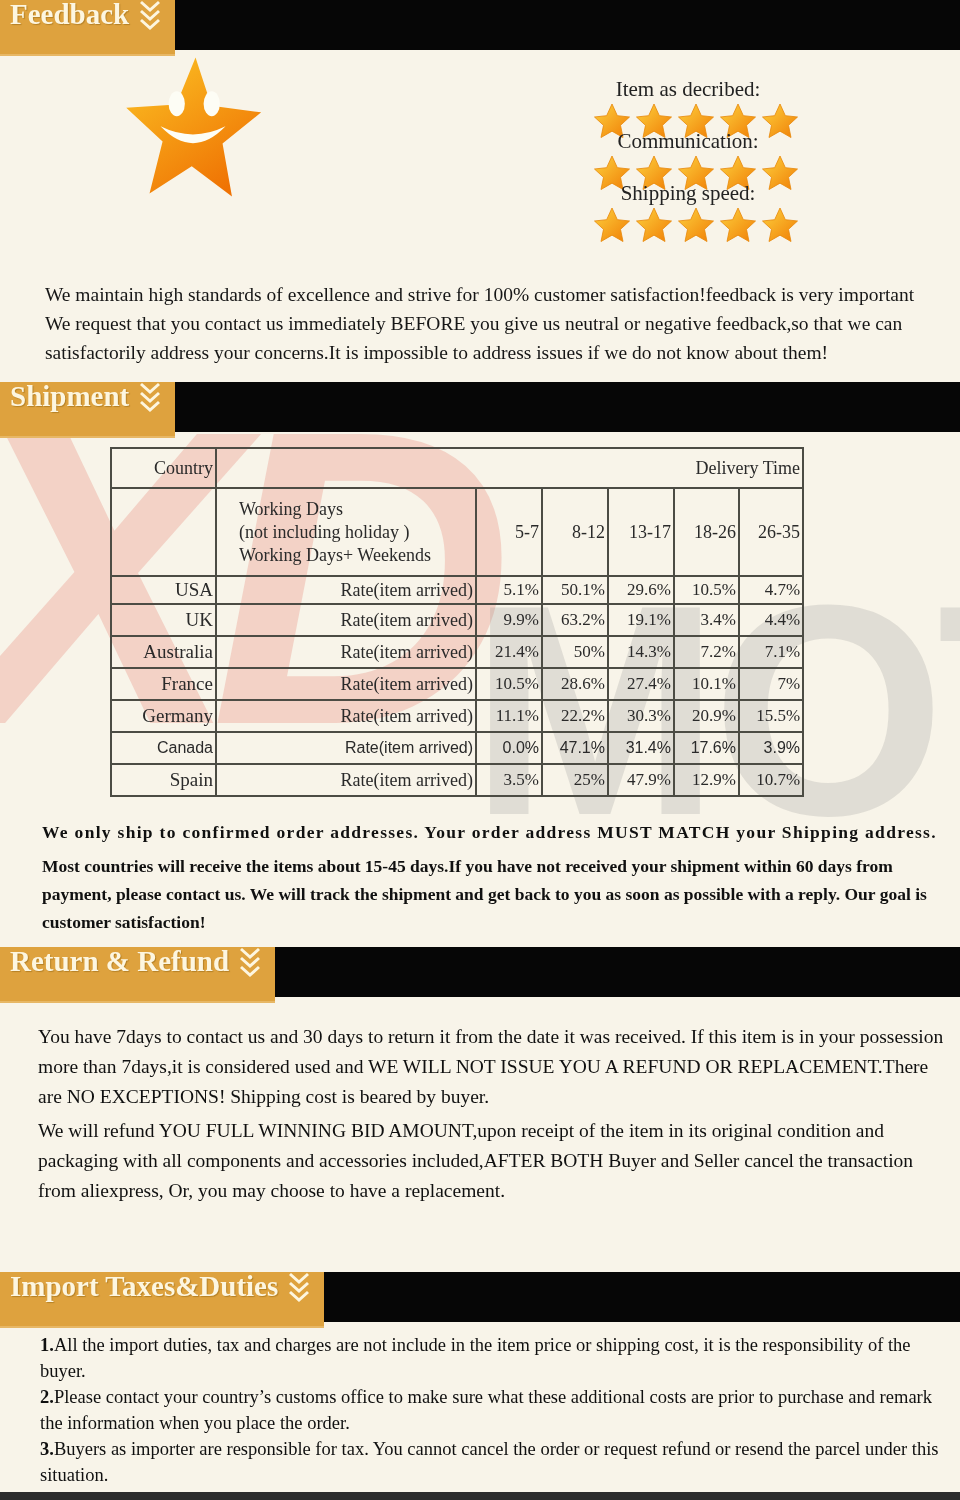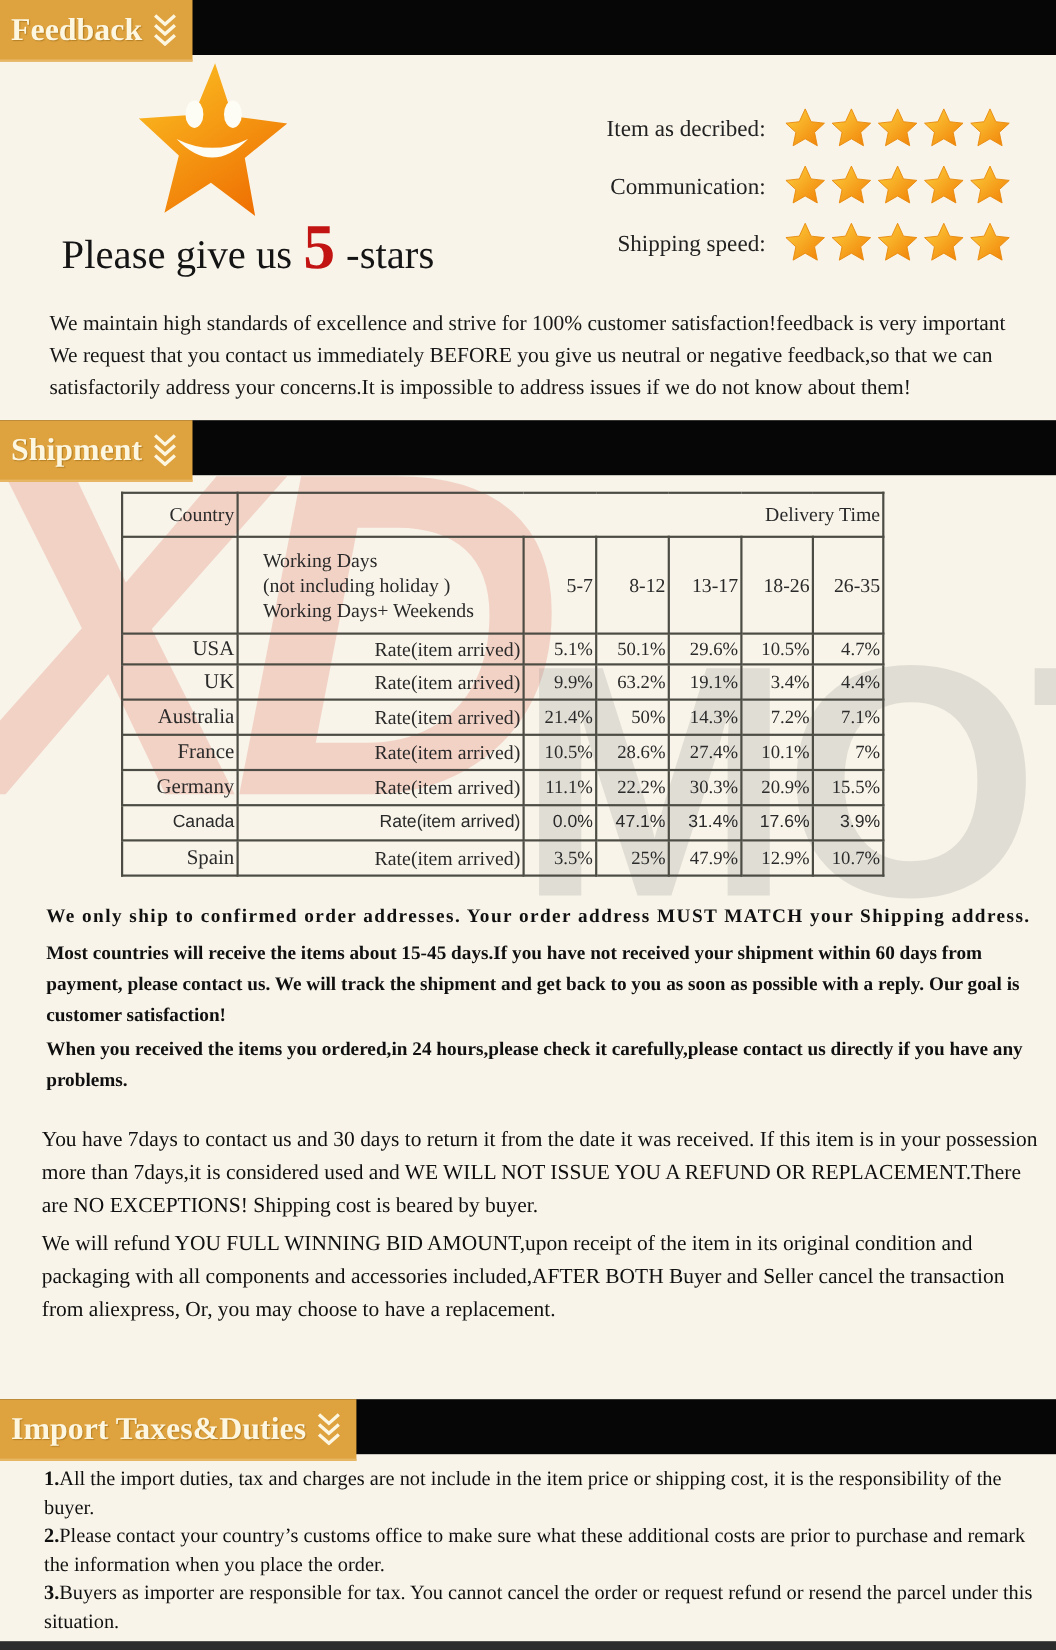--- a/index.html
+++ b/index.html
@@ -19,35 +19,35 @@
   .wm-right{
     position:absolute;left:470px;top:560px;
     font-family:"Liberation Sans",sans-serif;font-weight:bold;
     font-size:300px;line-height:1;color:rgba(140,140,140,0.22);letter-spacing:-8px;
   }
   .content{position:absolute;inset:0;z-index:1;}
   
   .bar{position:absolute;left:0;width:960px;height:50px;background:#060606;}
   .bar-label{
     position:absolute;left:0;top:0;height:56px;background:#dea23e;
-    display:flex;align-items:center;gap:10px;padding:0 14px 0 10px;
+    display:flex;gap:10px;padding:0 14px 0 10px;
     box-sizing:border-box;border-bottom:2px solid #e7b765;
   }
   .bar-label .bar-title{
     color:#fdf6e0;font-weight:bold;font-size:29px;line-height:1;white-space:nowrap;
     text-shadow:1px 1px 1px rgba(120,80,0,0.4);
   }
   .chev{flex:0 0 auto;}
   
   .smiley{position:absolute;left:118px;top:54px;}
   .plea{position:absolute;left:56px;top:196px;display:flex;align-items:baseline;gap:10px;white-space:nowrap;}
   .plea-prefix,.plea-suffix{font-size:37px;color:#141414;}
   .plea-number{font-size:58px;font-weight:bold;color:#c31414;line-height:1;}
   .ratings{position:absolute;left:470px;top:92px;width:450px;}
-  .rating-row{display:flex;align-items:center;justify-content:flex-end;height:50px;margin-bottom:2px;}
+  .rating-row{display:flex;align-items:center;justify-content:flex-end;height:50px;margin-bottom:2px;flex-direction:column;}
   .rating-label{font-size:21px;color:#222;margin-right:14px;white-space:nowrap;}
   .stars{display:flex;align-items:center;}
   .stars svg{margin-left:2px;}
   .fb-lines{position:absolute;left:45px;top:280px;width:900px;font-size:19.5px;line-height:29px;color:#161616;}
   
   .ship-table{
     position:absolute;left:110px;top:447px;width:692px;border-collapse:collapse;
     table-layout:fixed;background:transparent;
   }
   .ship-table td{
@@ -108,25 +108,20 @@
       </div>
     </div>
 
     <svg class="smiley" width="150" height="152" viewBox="0 0 120 120">
       <path d="M60 2 L74 40 L114 44 L84 70 L93 112 L60 89 L27 112 L36 70 L6 44 L46 40 Z" fill="url(#bigStarGrad)" transform="rotate(2 60 60)"></path>
       <ellipse cx="47" cy="39" rx="6.5" ry="10" fill="#fdfdf5"></ellipse>
       <ellipse cx="75" cy="39" rx="6.5" ry="10" fill="#fdfdf5"></ellipse>
       <path d="M34 57 Q60 84 86 57 Q60 70 34 57 Z" fill="#fdfdf5"></path>
     </svg>
 
-    <div class="plea">
-      <span class="plea-prefix">Please give us</span>
-      <span class="plea-number">5</span>
-      <span class="plea-suffix">-stars</span>
-    </div>
 
     <div class="ratings">
         <div class="rating-row">
        <span class="rating-label">Item as decribed:</span>
        <span class="stars">
             <svg width="40" height="40" viewBox="0 0 24 24">
               <path d="M12 1.2l3.2 7 7.3.8-5.4 5 1.5 7.3L12 17.5l-6.6 3.8 1.5-7.3-5.4-5 7.3-.8z" fill="url(#starGrad)" stroke="#e8890c" stroke-width="0.5"></path>
             </svg>
             <svg width="40" height="40" viewBox="0 0 24 24">
               <path d="M12 1.2l3.2 7 7.3.8-5.4 5 1.5 7.3L12 17.5l-6.6 3.8 1.5-7.3-5.4-5 7.3-.8z" fill="url(#starGrad)" stroke="#e8890c" stroke-width="0.5"></path>
@@ -290,20 +285,30 @@
           </tr>
         </tbody>
       </table>
 
     <div class="ship-notes">
         <p class="first">We only ship to confirmed order addresses. Your order address MUST MATCH your Shipping address.</p>
         <p class="">Most countries will receive the items about 15-45 days.If you have not received your shipment within 60 days from payment, please contact us. We will track the shipment and get back to you as soon as possible with a reply. Our goal is customer satisfaction!</p>
         <p class="">When you received the items you ordered,in 24 hours,please check it carefully,please contact us directly if you have any problems.</p>
       </div>
 
+    <div class="bar" style="top:947px">
+      <div class="bar-label">
+        <span class="bar-title">Return &amp; Refund</span>
+        <svg class="chev" width="22" height="30" viewBox="0 0 22 30">
+          <path d="M2 2 L11 10 L20 2" fill="none" stroke="#fdf6e0" stroke-width="3"></path>
+          <path d="M2 11 L11 19 L20 11" fill="none" stroke="#fdf6e0" stroke-width="3"></path>
+          <path d="M2 20 L11 28 L20 20" fill="none" stroke="#fdf6e0" stroke-width="3"></path>
+        </svg>
+      </div>
+    </div>
 
     <div class="return-paras">
         <p>You have 7days to contact us and 30 days to return it from the date it was received. If this item is in your possession more than 7days,it is considered used and WE WILL NOT ISSUE YOU A REFUND OR REPLACEMENT.There are NO EXCEPTIONS! Shipping cost is beared by buyer.</p>
         <p>We will refund YOU FULL WINNING BID AMOUNT,upon receipt of the item in its original condition and packaging with all components and accessories included,AFTER BOTH Buyer and Seller cancel the transaction from aliexpress, Or, you may choose to have a replacement.</p>
       </div>
 
     <div class="bar" style="top:1272px">
       <div class="bar-label">
         <span class="bar-title">Import Taxes&amp;Duties</span>
         <svg class="chev" width="22" height="30" viewBox="0 0 22 30">

